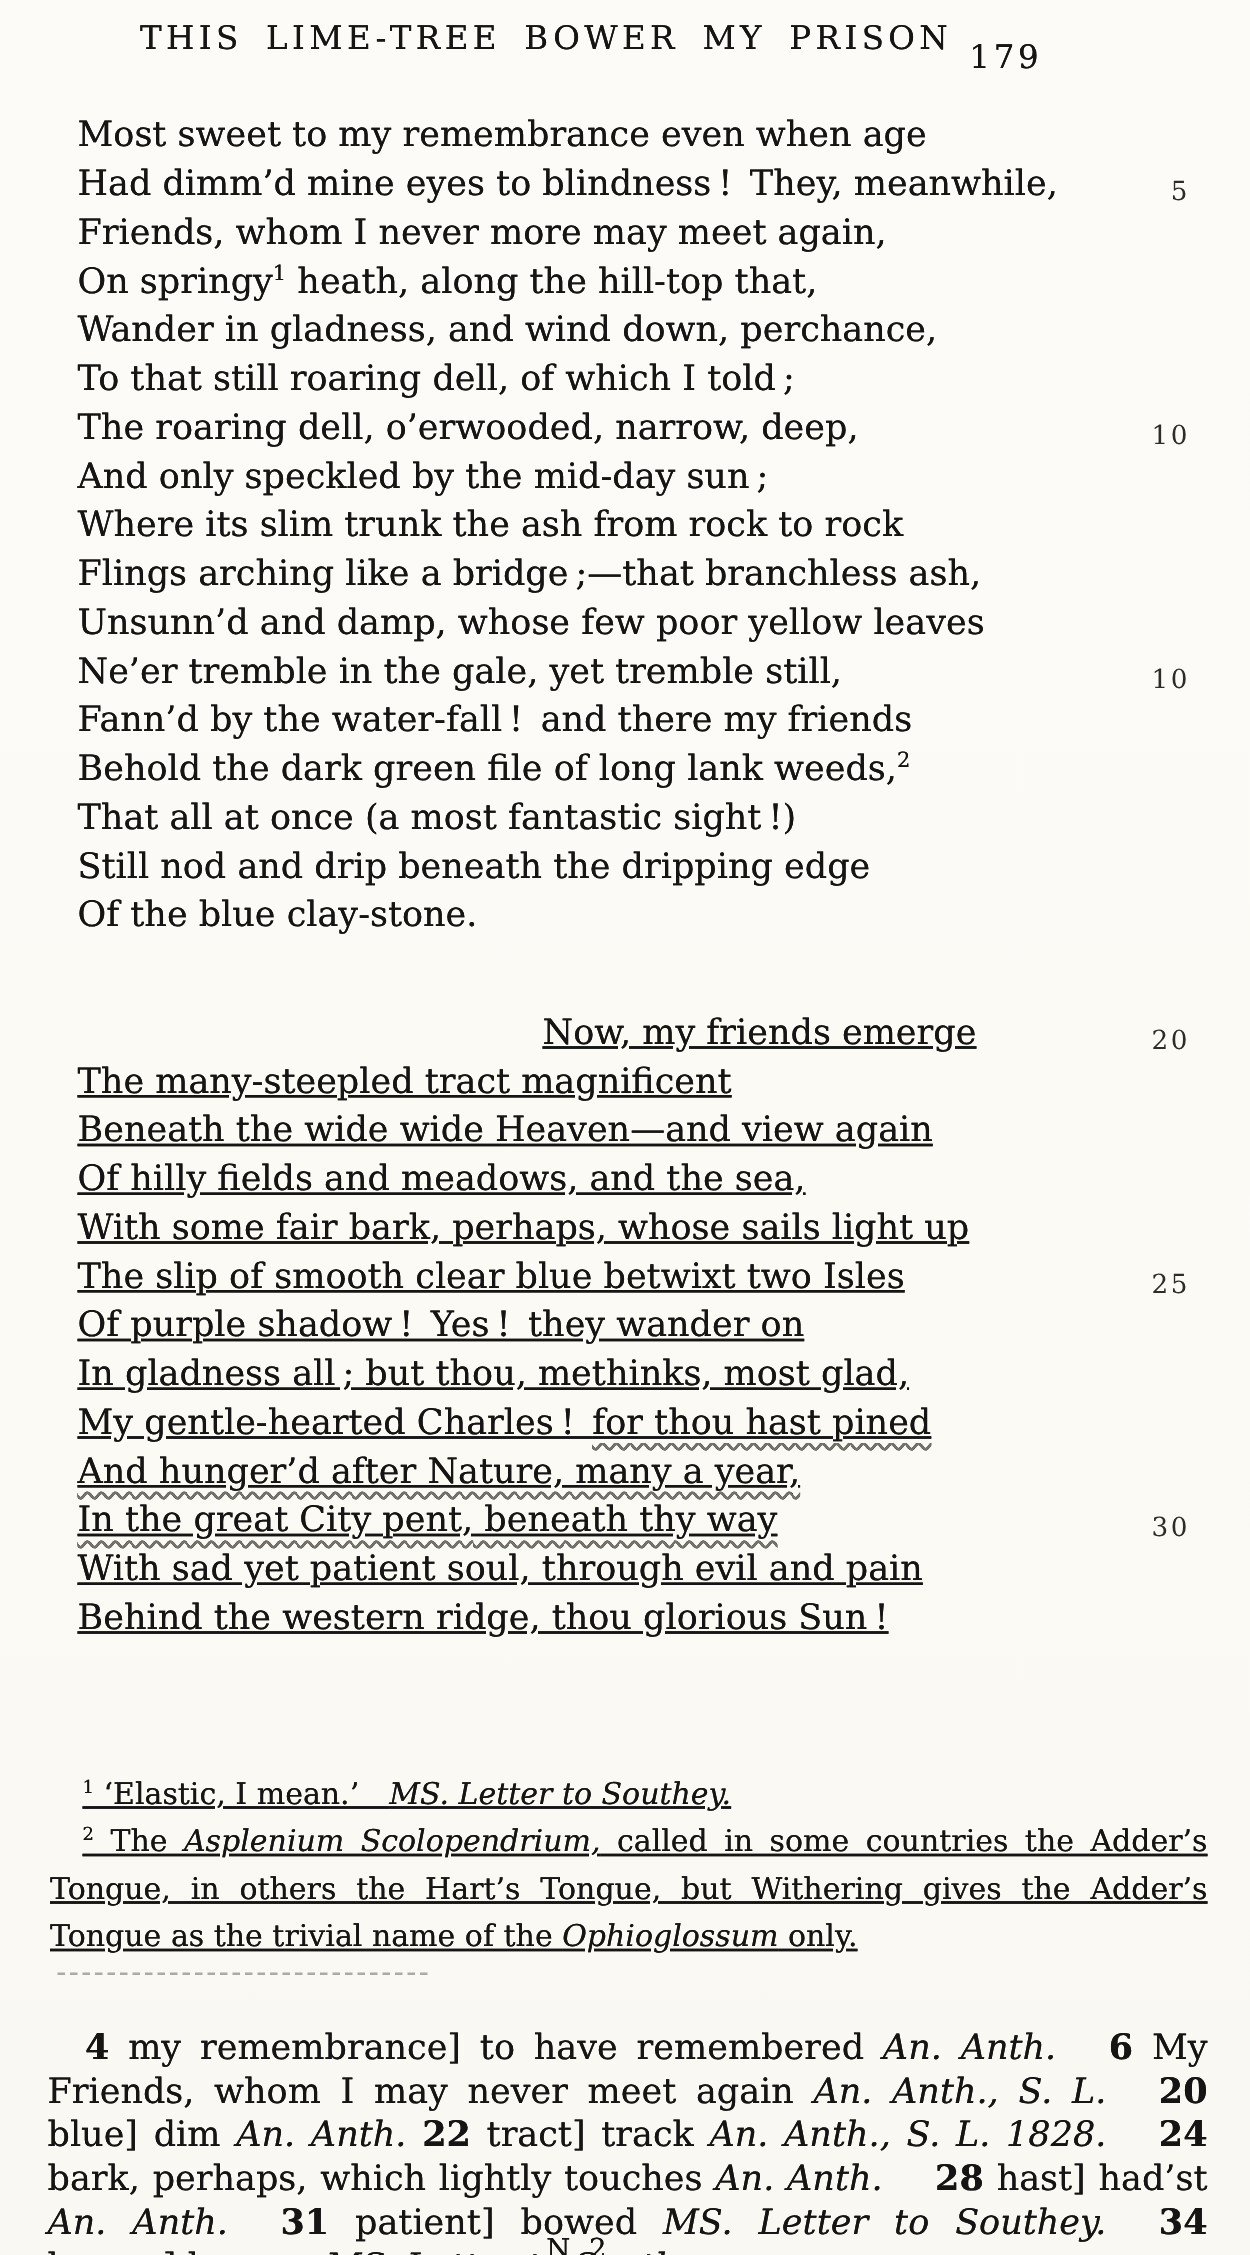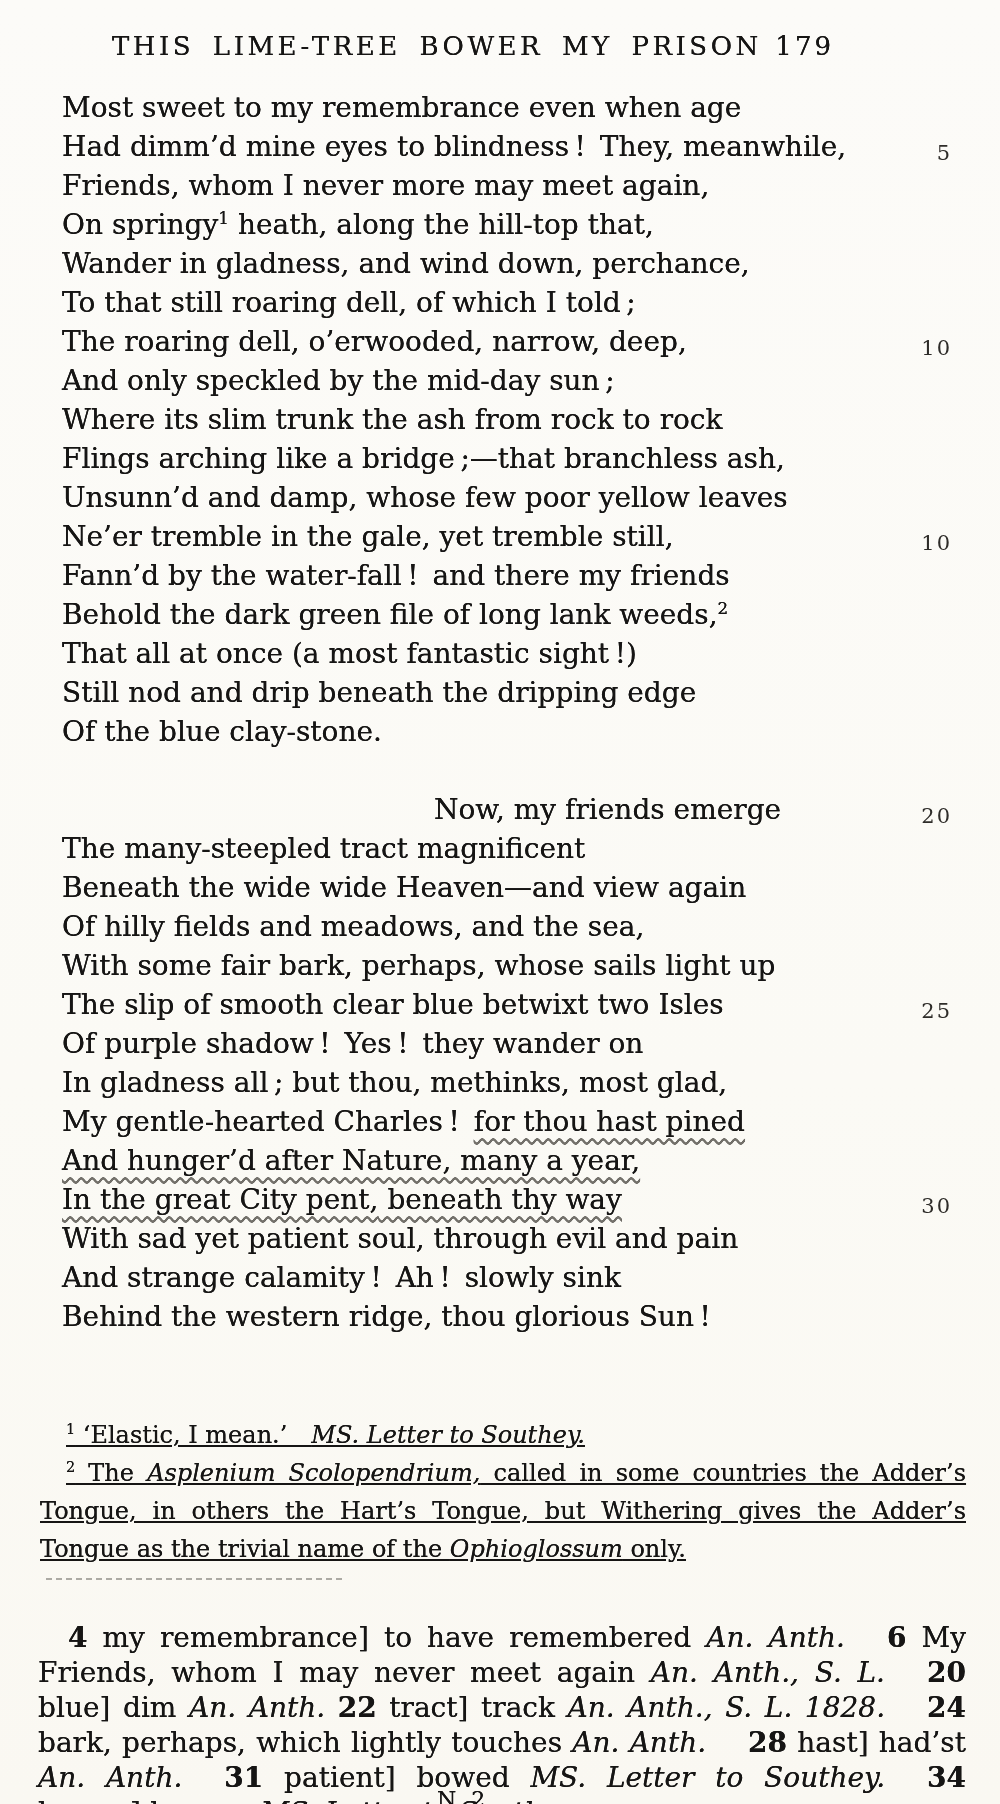--- a/index.html
+++ b/index.html
@@ -8,33 +8,33 @@
     width:1000px; height:1804px;
     margin:0 auto;
     background:linear-gradient(180deg,#fcfbf8 0%, #fbfaf5 60%, #faf8f2 100%);
     color:#161514;
     font-family:"DejaVu Serif","Liberation Serif",serif;
     overflow:hidden;
   }
   
   .running-head {
     position:absolute; top:16px; left:112px; width:722px;
-    display:flex; justify-content:space-between; align-items:flex-end;
+    display:flex; justify-content:space-between; align-items:flex-start;
   }
   .running-title {
     font-size:26px; letter-spacing:3.5px; word-spacing:7px;
     white-space:nowrap; font-weight:normal;
     text-shadow:0 0 .4px #1a1a1a;
   }
   .page-number { font-size:26px; letter-spacing:3px; text-shadow:0 0 .4px #1a1a1a;margin-top:15px; }
 
   
   .poem { position:absolute; top:88px; left:62px; right:40px; }
   .stanza { margin:0; }
-  .stanza + .stanza { margin-top:39px; }
+  .stanza + .stanza { margin-top:55px;text-decoration:underline; }
   .poem-line {
     position:relative; font-size:28px; line-height:39px;
     white-space:nowrap; text-shadow:0 0 .45px #151515;
   }
   .poem-line.indented { padding-left:372px; }
   .line-num {
     position:absolute; right:8px; top:7px;
     font-size:21px; letter-spacing:2px; color:#2e2c29;
     text-shadow:none;
   }
@@ -113,21 +113,20 @@
         <div class="poem-line"><span>Beneath the wide wide Heaven—and view again</span></div>
         <div class="poem-line"><span>Of hilly fields and meadows, and the sea,</span></div>
         <div class="poem-line"><span>With some fair bark, perhaps, whose sails light up</span></div>
         <div class="poem-line"><span>The slip of smooth clear blue betwixt two Isles</span><span class="line-num">25</span></div>
         <div class="poem-line"><span>Of purple shadow ! Yes ! they wander on</span></div>
         <div class="poem-line"><span>In gladness all ; but thou, methinks, most glad,</span></div>
         <div class="poem-line"><span>My gentle-hearted Charles ! </span><span class="pencil">for thou hast pined</span></div>
         <div class="poem-line"><span class="pencil">And hunger’d after Nature, many a year,</span></div>
         <div class="poem-line"><span class="pencil">In the great City pent,</span><span class="pencil"> beneath thy way</span><span class="line-num">30</span></div>
         <div class="poem-line"><span>With sad yet patient soul, through evil and pain</span></div>
-        <div class="poem-line"><span>And strange calamity ! Ah ! slowly sink</span></div>
         <div class="poem-line"><span>Behind the western ridge, thou glorious Sun !</span></div>
       </div>
     </main>
 
   <section class="footnotes">
       <p class="footnote"><sup>1</sup><span> ‘Elastic, I mean.’ </span><span class="it">MS. Letter to Southey.</span></p>
       <p class="footnote justified"><sup>2</sup><span> The </span><span class="it">Asplenium Scolopendrium,</span><span> called in some countries the Adder’s Tongue, in others the Hart’s Tongue, but Withering gives the Adder’s Tongue as the trivial name of the </span><span class="it">Ophioglossum</span><span> only.</span></p>
     </section>
 
   <div class="divider-rule"></div>

